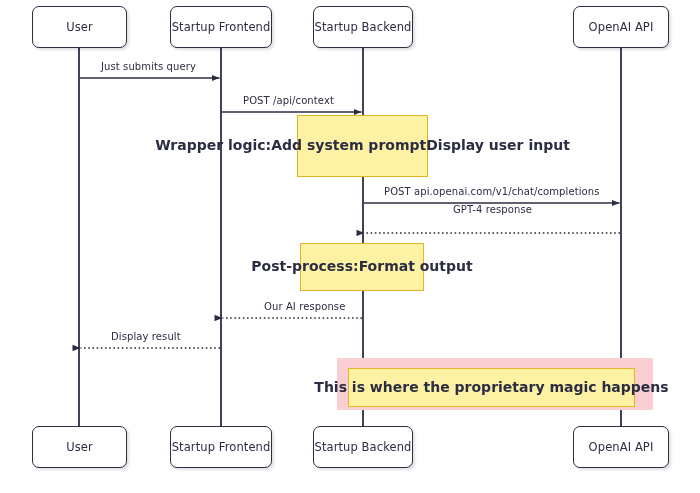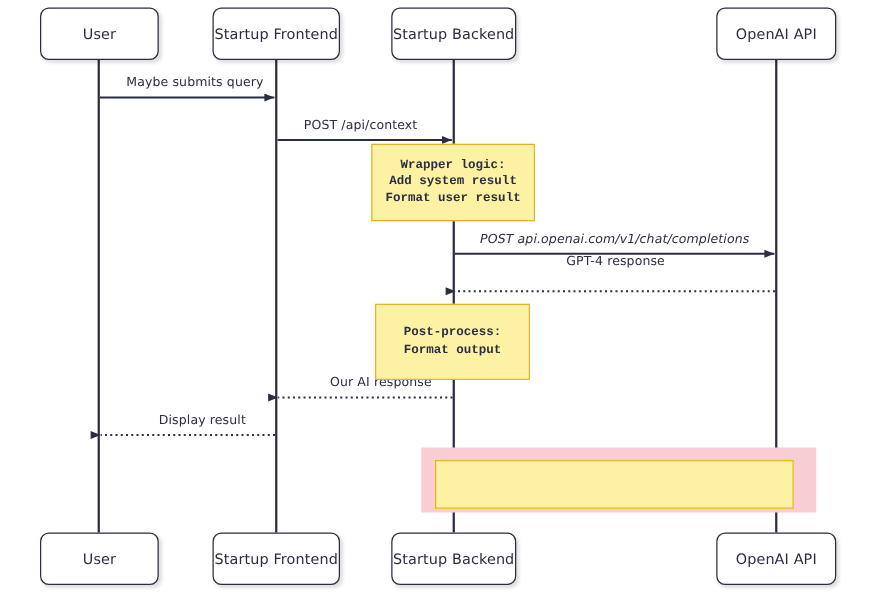--- a/index.html
+++ b/index.html
@@ -38,30 +38,29 @@
     box-shadow: 2px 2px 3px rgba(0,0,0,0.13);
     white-space: nowrap;
     z-index: 6;
   }
   .note-box {
     position: absolute;
     box-sizing: border-box;
     background: #fdf2a4;
     border: 1.5px solid #e6b422;
     display: flex;
-    flex-direction: column;
+    flex-direction: row;
     align-items: center;
     justify-content: center;
-    font-size: 10px;
+    font-size: 14px;
     font-weight: bold;
     color: #2b2d42;
     text-align: center;
     line-height: 13.5px;
     z-index: 7;
-    font-family: Liberation Mono, monospace;
   }
   .note-box .note-line { display: block; white-space: nowrap; }
   .highlight-rect {
     position: absolute;
     background: #f9ced3;
     z-index: 5;
   }
   .msg-label {
     position: absolute;
     font-size: 10px;
@@ -90,36 +89,37 @@
       <line x1="363" x2="363" y1="48" y2="426" stroke="#2b2d42" stroke-width="1.8"></line>
       <line x1="621" x2="621" y1="48" y2="426" stroke="#2b2d42" stroke-width="1.8"></line>
       <line x1="80" x2="219.5" y1="78" y2="78" stroke="#2b2d42" stroke-width="1.5" marker-end="url(#arrowR)"></line>
       <line x1="222" x2="361.5" y1="112" y2="112" stroke="#2b2d42" stroke-width="1.5" marker-end="url(#arrowR)"></line>
       <line x1="364" x2="619.5" y1="203" y2="203" stroke="#2b2d42" stroke-width="1.5" marker-end="url(#arrowR)"></line>
       <line x1="620" x2="364.5" y1="233" y2="233" stroke="#2b2d42" stroke-width="1.5" stroke-dasharray="1.6,2.6" marker-end="url(#arrowL)"></line>
       <line x1="362" x2="222.5" y1="318" y2="318" stroke="#2b2d42" stroke-width="1.5" stroke-dasharray="1.6,2.6" marker-end="url(#arrowL)"></line>
       <line x1="220" x2="80.5" y1="348" y2="348" stroke="#2b2d42" stroke-width="1.5" stroke-dasharray="1.6,2.6" marker-end="url(#arrowL)"></line>
     </svg>
     <div class="highlight-rect" style="left: 337px; top: 358px; width: 316px; height: 52px; background: rgb(249, 206, 211);"></div>
-    <div class="msg-label" style="left: 101px; top: 61px; transform: translateX(0px);">Maybe submits query</div>
+    <div class="msg-label" style="left: 101px; top: 61px; transform: translateX(0px);">Just submits query</div>
     <div class="msg-label" style="left: 243px; top: 95px; transform: translateX(0px);">POST /api/context</div>
-    <div class="msg-label" style="left: 384px; top: 186px; transform: translateX(0px); font-style: italic;">POST api.openai.com/v1/chat/completions</div>
+    <div class="msg-label" style="left: 384px; top: 186px; transform: translateX(0px);">POST api.openai.com/v1/chat/completions</div>
     <div class="msg-label" style="left: 453px; top: 204px; transform: translateX(0px);">GPT-4 response</div>
     <div class="msg-label" style="left: 252px; top: 301px; transform: translateX(0px); margin-left: 12px;">Our AI response</div>
-    <div class="msg-label" style="left: 127px; top: 331px; transform: translateX(0px);">Display result</div>
+    <div class="msg-label" style="left: 111px; top: 331px; transform: translateX(0px);">Display result</div>
     <div class="note-box" style="left: 297px; top: 115px; width: 131px; height: 62px; background: rgb(253, 242, 164); border-color: rgb(230, 180, 34);">
       <span class="note-line">Wrapper logic:</span>
-      <span class="note-line">Add system result</span>
-      <span class="note-line">Format user result</span>
+      <span class="note-line">Add system prompt</span>
+      <span class="note-line">Display user input</span>
     </div>
-    <div class="note-box" style="left: 300px; top: 243px; width: 124px; height: 61px; background: rgb(253, 242, 164); border-color: rgb(230, 180, 34);">
+    <div class="note-box" style="left: 300px; top: 243px; width: 124px; height: 48px; background: rgb(253, 242, 164); border-color: rgb(230, 180, 34);">
       <span class="note-line">Post-process:</span>
       <span class="note-line">Format output</span>
     </div>
     <div class="note-box" style="left: 348px; top: 368px; width: 287px; height: 39px; background: rgb(253, 242, 164); border-color: rgb(230, 180, 34);">
+      <span class="note-line">This is where the proprietary magic happens</span>
     </div>
     <div class="actor-box" style="left: 32px; width: 95px; height: 42px; top: 6px; background: rgb(255, 255, 255); border-color: rgb(43, 45, 66);">User</div>
     <div class="actor-box" style="left: 170px; width: 102px; height: 42px; top: 6px; background: rgb(255, 255, 255); border-color: rgb(43, 45, 66);">Startup Frontend</div>
     <div class="actor-box" style="left: 313px; width: 100px; height: 42px; top: 6px; background: rgb(255, 255, 255); border-color: rgb(43, 45, 66);">Startup Backend</div>
     <div class="actor-box" style="left: 573px; width: 96px; height: 42px; top: 6px; background: rgb(255, 255, 255); border-color: rgb(43, 45, 66);">OpenAI API</div>
     <div class="actor-box" style="left: 32px; width: 95px; height: 42px; top: 426px; background: rgb(255, 255, 255); border-color: rgb(43, 45, 66);">User</div>
     <div class="actor-box" style="left: 170px; width: 102px; height: 42px; top: 426px; background: rgb(255, 255, 255); border-color: rgb(43, 45, 66);">Startup Frontend</div>
     <div class="actor-box" style="left: 313px; width: 100px; height: 42px; top: 426px; background: rgb(255, 255, 255); border-color: rgb(43, 45, 66);">Startup Backend</div>
     <div class="actor-box" style="left: 573px; width: 96px; height: 42px; top: 426px; background: rgb(255, 255, 255); border-color: rgb(43, 45, 66);">OpenAI API</div>
   </div>

